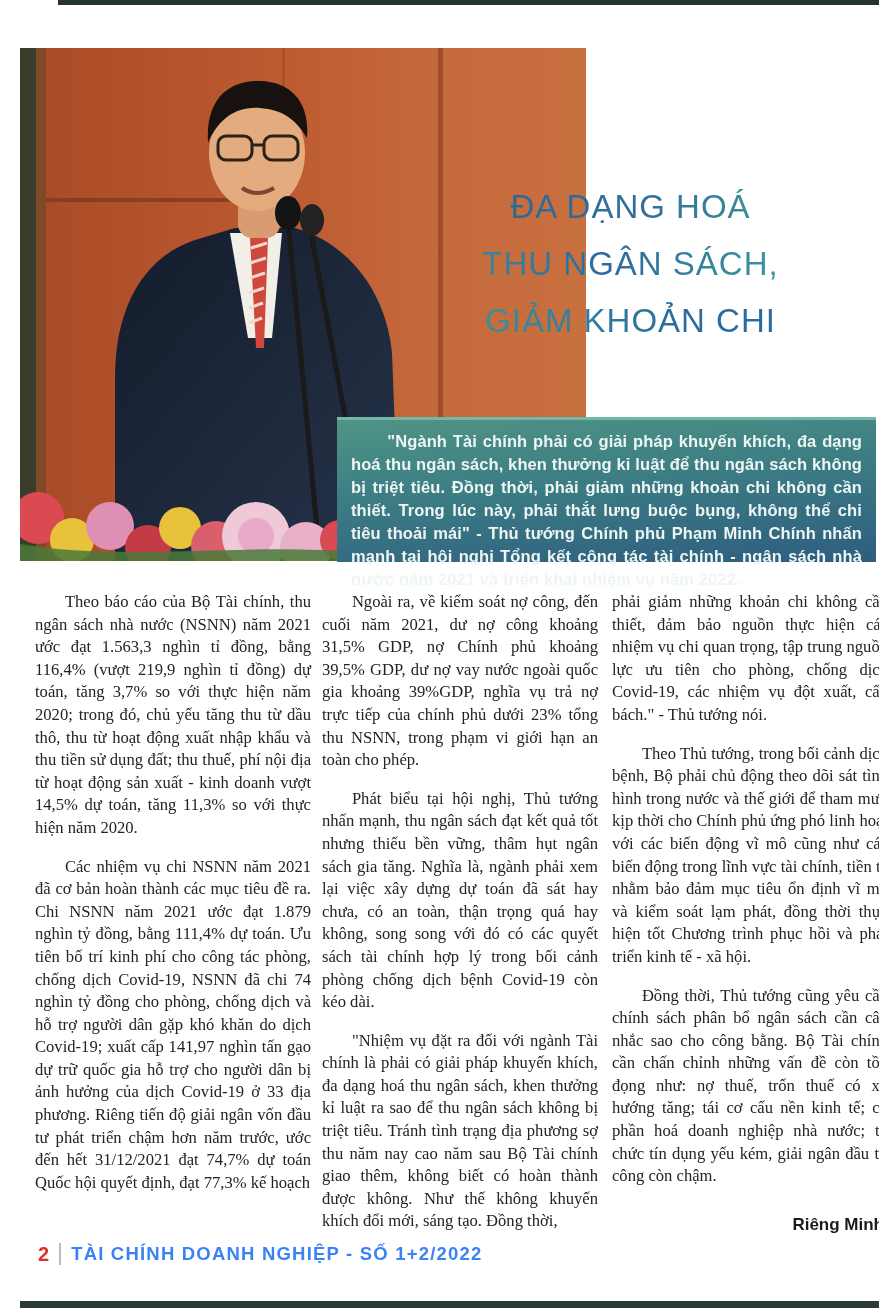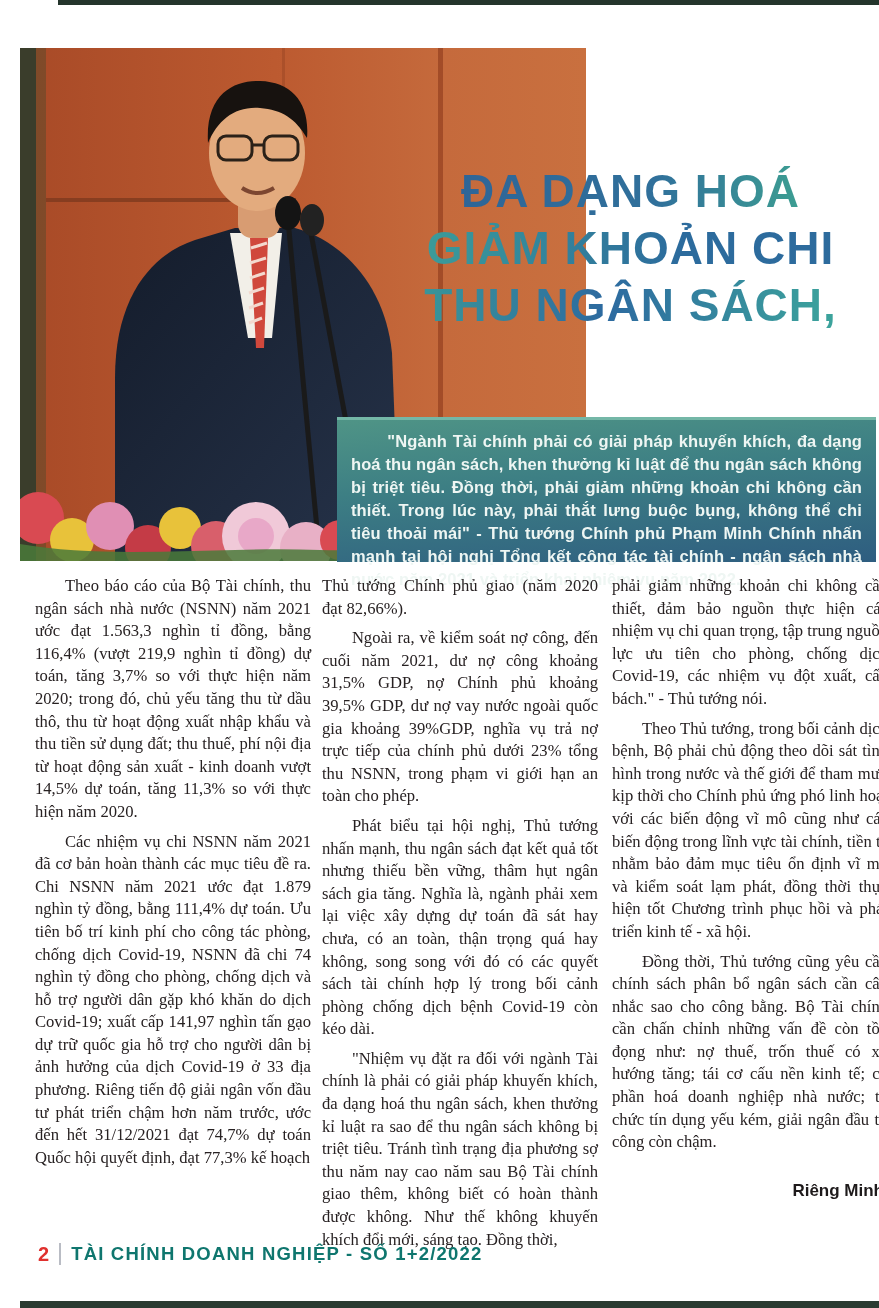--- a/index.html
+++ b/index.html
@@ -18,23 +18,23 @@
   .kicker{
     position:absolute;left:380px;top:84px;width:496px;text-align:right;
     font-family:"Liberation Sans", sans-serif;font-weight:700;
     font-size:35px;line-height:43px;color:#e0312e;letter-spacing:0.5px;
     text-shadow:-2px -2px 0 #fff,2px -2px 0 #fff,-2px 2px 0 #fff,2px 2px 0 #fff,0 3px 0 #fff,3px 0 0 #fff,-3px 0 0 #fff,0 -3px 0 #fff;
     padding-right:12px;
   }
 
   
   .headline{
-    position:absolute;left:385px;top:163px;width:491px;text-align:center;
-    font-family:"Liberation Sans", sans-serif;font-weight:700;
-    font-size:46px;line-height:57px;letter-spacing:1px;
+    position:absolute;left:385px;top:178px;width:491px;text-align:center;
+    font-family:"Liberation Sans", sans-serif;font-weight:400;
+    font-size:33px;line-height:57px;letter-spacing:1px;
   }
   .headline .hl{
     display:block;white-space:nowrap;
     -webkit-background-clip:text;background-clip:text;color:transparent;
     text-shadow:none;
   }
   .hl1{background-image:linear-gradient(90deg,#2d6196 0%,#30709b 55%,#43b58d 100%);}
   .hl2{background-image:linear-gradient(90deg,#3d9e97 0%,#2d6aa0 45%,#3fae9b 100%);}
   .hl3{background-image:linear-gradient(90deg,#3da399 0%,#2c6b9d 60%,#2d6b9d 100%);}
   .hl4{background-image:linear-gradient(90deg,#2d6ba0 0%,#2f7fa3 50%,#3fae9b 100%);}
@@ -53,37 +53,37 @@
   }
 
   
   .col{
     position:absolute;top:575px;width:276px;height:660px;
     font-size:16.6px;line-height:22.6px;color:#272122;text-align:justify;
   }
   .col1{left:35px;}
   .col2{left:322px;}
   .col3{left:612px;}
-  .col p{margin:0 0 7px 0;}
+  .col p{margin:16px 0 7px 0;}
   .col p.indent{text-indent:1.8em;}
   .byline{
     margin-top:26px;text-align:right;font-weight:700;
     font-family:"Liberation Sans", sans-serif;font-size:17px;color:#1e1a1b;
     padding-right:4px;
   }
 
   
   .footer{
     position:absolute;left:38px;top:1240px;height:28px;
     display:flex;align-items:center;gap:10px;
     font-family:"Liberation Sans", sans-serif;font-weight:800;
   }
   .footer .pagenum{color:#e0312e;font-size:20px;}
   .footer .divider{width:2px;height:22px;background:#b9bcc4;}
-  .footer .journal{color:#0f766e;font-size:18.5px;letter-spacing:1.2px;}
+  .footer .journal{color:#3b82f6;font-size:18.5px;letter-spacing:1.2px;}
 </style>
 </head>
 <body>
 
 <div class="top-strip"></div>
 
 <div class="photo">
   <svg width="566" height="513" viewBox="0 0 566 513" xmlns="http://www.w3.org/2000/svg">
     <defs>
       <linearGradient id="wall" x1="0" y1="0" x2="1" y2="0">
@@ -144,35 +144,34 @@
     </g>
   </svg>
 </div>
 
 <div class="kicker">
   <br>
 </div>
 
 <div class="headline">
   <span class="hl hl1">ĐA DẠNG HOÁ</span>
+  <span class="hl hl2">THU NGÂN SÁCH,</span>
   <span class="hl hl3">GIẢM KHOẢN CHI</span>
-  <span class="hl hl2">THU NGÂN SÁCH,</span>
 </div>
 
 <div class="quote-box">
   <p>"Ngành Tài chính phải có giải pháp khuyến khích, đa dạng hoá thu ngân sách, khen thưởng kỉ luật để thu ngân sách không bị triệt tiêu. Đồng thời, phải giảm những khoản chi không cần thiết. Trong lúc này, phải thắt lưng buộc bụng, không thể chi tiêu thoải mái" - Thủ tướng Chính phủ Phạm Minh Chính nhấn mạnh tại hội nghị Tổng kết công tác tài chính - ngân sách nhà nước năm 2021 và triển khai nhiệm vụ năm 2022.</p>
 </div>
 
 <div class="col col1">
   <p class="indent">Theo báo cáo của Bộ Tài chính, thu ngân sách nhà nước (NSNN) năm 2021 ước đạt 1.563,3 nghìn tỉ đồng, bằng 116,4% (vượt 219,9 nghìn tỉ đồng) dự toán, tăng 3,7% so với thực hiện năm 2020; trong đó, chủ yếu tăng thu từ dầu thô, thu từ hoạt động xuất nhập khẩu và thu tiền sử dụng đất; thu thuế, phí nội địa từ hoạt động sản xuất - kinh doanh vượt 14,5% dự toán, tăng 11,3% so với thực hiện năm 2020.</p>
   <p class="indent">Các nhiệm vụ chi NSNN năm 2021 đã cơ bản hoàn thành các mục tiêu đề ra. Chi NSNN năm 2021 ước đạt 1.879 nghìn tỷ đồng, bằng 111,4% dự toán. Ưu tiên bố trí kinh phí cho công tác phòng, chống dịch Covid-19, NSNN đã chi 74 nghìn tỷ đồng cho phòng, chống dịch và hỗ trợ người dân gặp khó khăn do dịch Covid-19; xuất cấp 141,97 nghìn tấn gạo dự trữ quốc gia hỗ trợ cho người dân bị ảnh hưởng của dịch Covid-19 ở 33 địa phương. Riêng tiến độ giải ngân vốn đầu tư phát triển chậm hơn năm trước, ước đến hết 31/12/2021 đạt 74,7% dự toán Quốc hội quyết định, đạt 77,3% kế hoạch</p>
 </div>
 
 <div class="col col2">
-  <p>Thủ tướng Chính phủ giao (năm 2020 đạt 82,66%).</p>
   <p class="indent">Ngoài ra, về kiểm soát nợ công, đến cuối năm 2021, dư nợ công khoảng 31,5% GDP, nợ Chính phủ khoảng 39,5% GDP, dư nợ vay nước ngoài quốc gia khoảng 39%GDP, nghĩa vụ trả nợ trực tiếp của chính phủ dưới 23% tổng thu NSNN, trong phạm vi giới hạn an toàn cho phép.</p>
   <p class="indent">Phát biểu tại hội nghị, Thủ tướng nhấn mạnh, thu ngân sách đạt kết quả tốt nhưng thiếu bền vững, thâm hụt ngân sách gia tăng. Nghĩa là, ngành phải xem lại việc xây dựng dự toán đã sát hay chưa, có an toàn, thận trọng quá hay không, song song với đó có các quyết sách tài chính hợp lý trong bối cảnh phòng chống dịch bệnh Covid-19 còn kéo dài.</p>
   <p class="indent">"Nhiệm vụ đặt ra đối với ngành Tài chính là phải có giải pháp khuyến khích, đa dạng hoá thu ngân sách, khen thưởng kỉ luật ra sao để thu ngân sách không bị triệt tiêu. Tránh tình trạng địa phương sợ thu năm nay cao năm sau Bộ Tài chính giao thêm, không biết có hoàn thành được không. Như thế không khuyến khích đổi mới, sáng tạo. Đồng thời,</p>
 </div>
 
 <div class="col col3">
   <p>phải giảm những khoản chi không cần thiết, đảm bảo nguồn thực hiện các nhiệm vụ chi quan trọng, tập trung nguồn lực ưu tiên cho phòng, chống dịch Covid-19, các nhiệm vụ đột xuất, cấp bách." - Thủ tướng nói.</p>
   <p class="indent">Theo Thủ tướng, trong bối cảnh dịch bệnh, Bộ phải chủ động theo dõi sát tình hình trong nước và thế giới để tham mưu kịp thời cho Chính phủ ứng phó linh hoạt với các biến động vĩ mô cũng như các biến động trong lĩnh vực tài chính, tiền tệ nhằm bảo đảm mục tiêu ổn định vĩ mô và kiểm soát lạm phát, đồng thời thực hiện tốt Chương trình phục hồi và phát triển kinh tế - xã hội.</p>
   <p class="indent">Đồng thời, Thủ tướng cũng yêu cầu chính sách phân bổ ngân sách cần cân nhắc sao cho công bằng. Bộ Tài chính cần chấn chỉnh những vấn đề còn tồn đọng như: nợ thuế, trốn thuế có xu hướng tăng; tái cơ cấu nền kinh tế; cổ phần hoá doanh nghiệp nhà nước; tổ chức tín dụng yếu kém, giải ngân đầu tư công còn chậm.</p>
   <div class="byline">Riêng Minh</div>

